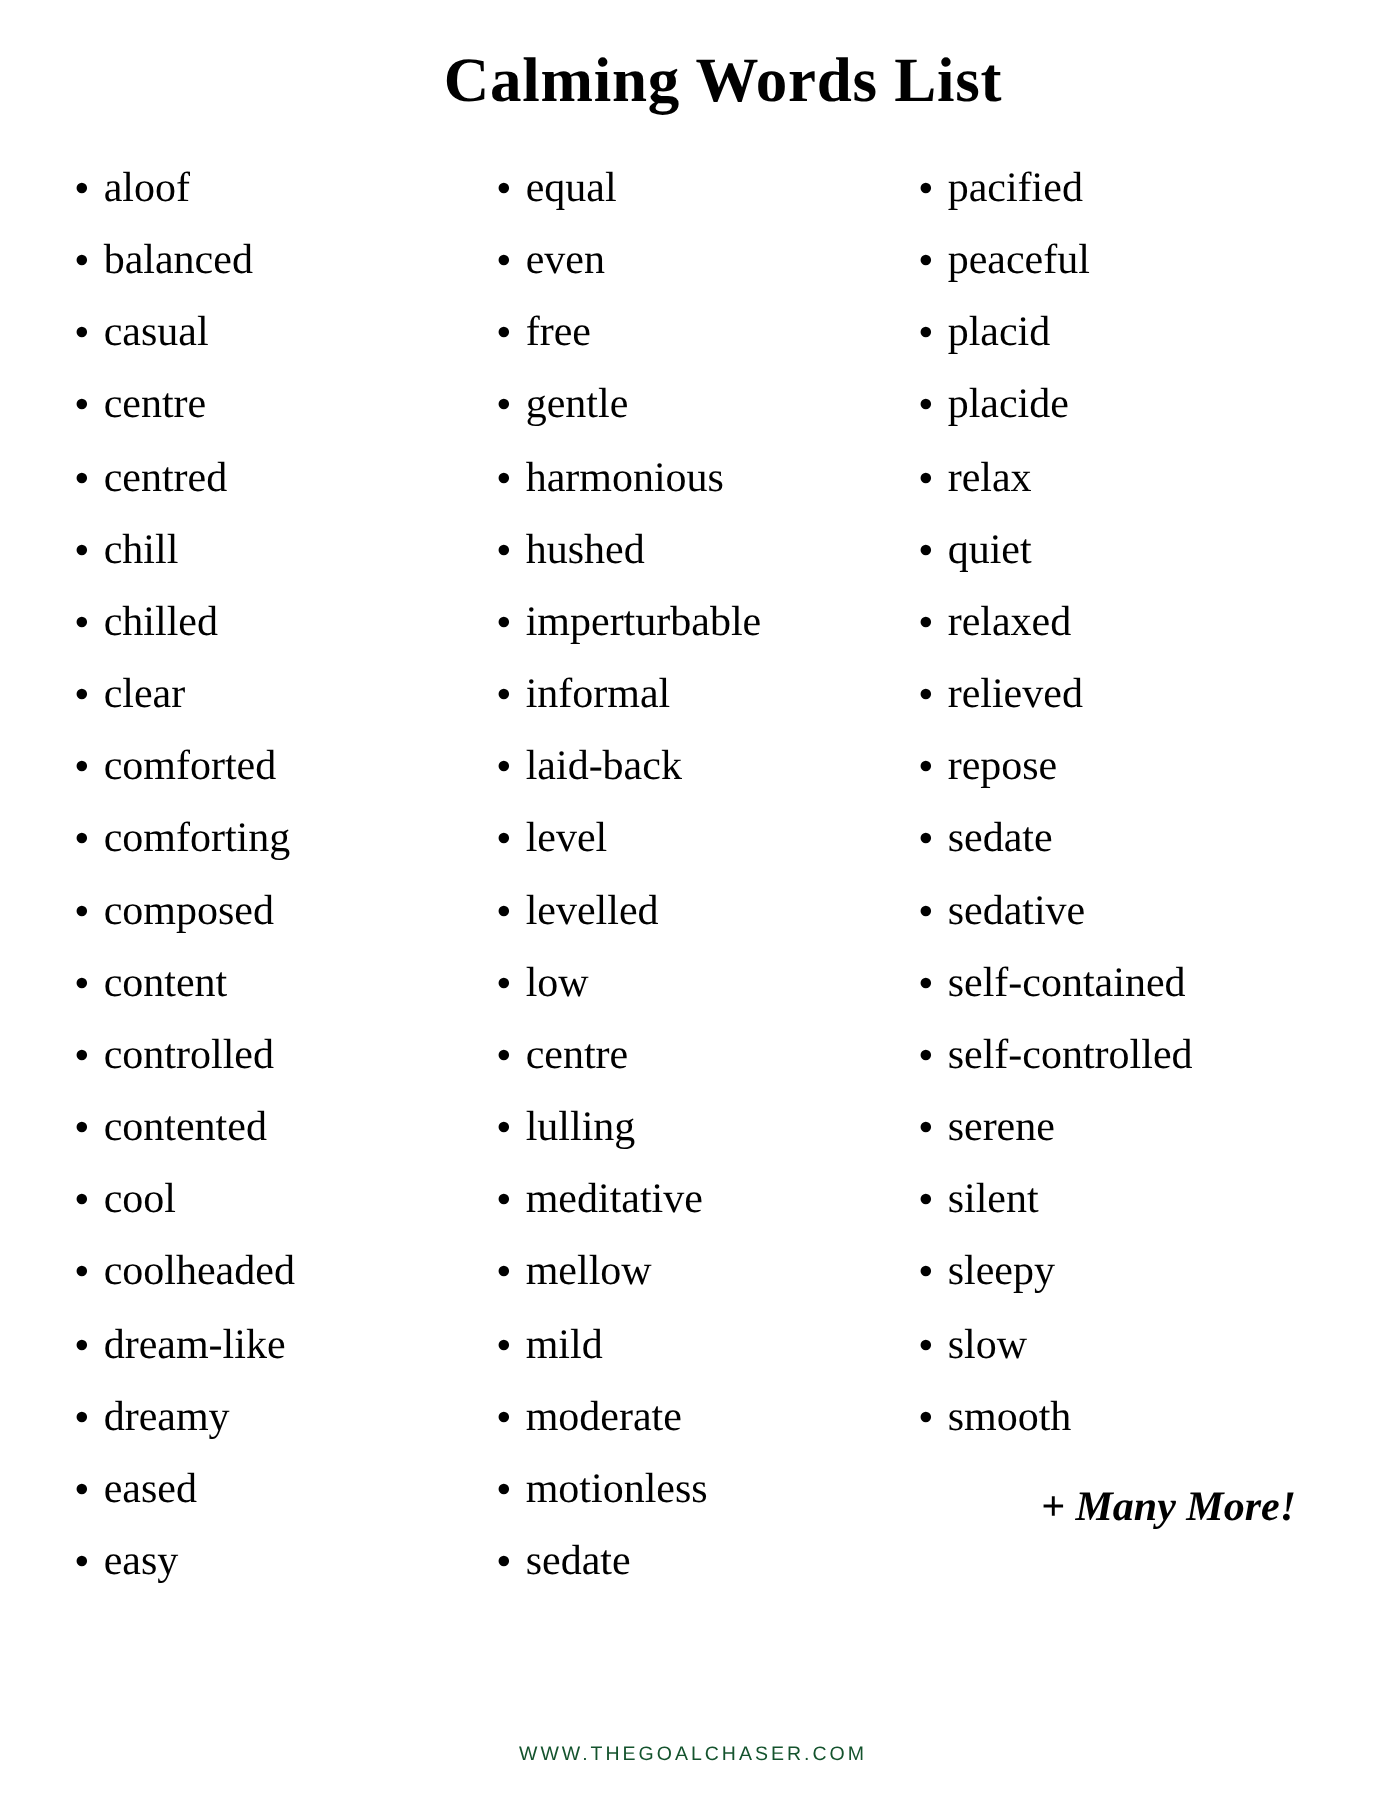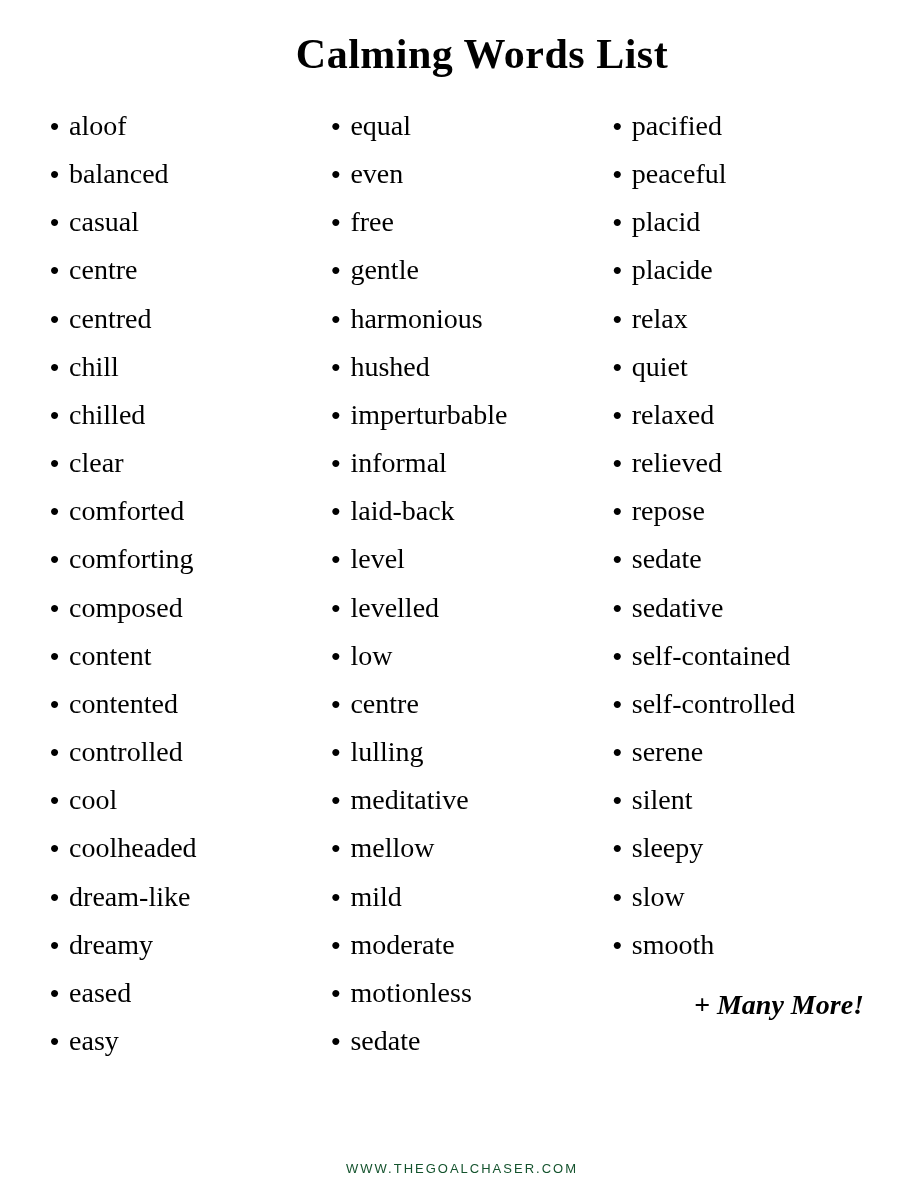--- a/index.html
+++ b/index.html
@@ -91,22 +91,22 @@
         <li>casual</li>
         <li>centre</li>
         <li>centred</li>
         <li>chill</li>
         <li>chilled</li>
         <li>clear</li>
         <li>comforted</li>
         <li>comforting</li>
         <li>composed</li>
         <li>content</li>
+        <li>controlled</li>
         <li>contented</li>
-        <li>controlled</li>
         <li>cool</li>
         <li>coolheaded</li>
         <li>dream-like</li>
         <li>dreamy</li>
         <li>eased</li>
         <li>easy</li>
       </ul>
     </div>
     <div class="column">
       <ul>

